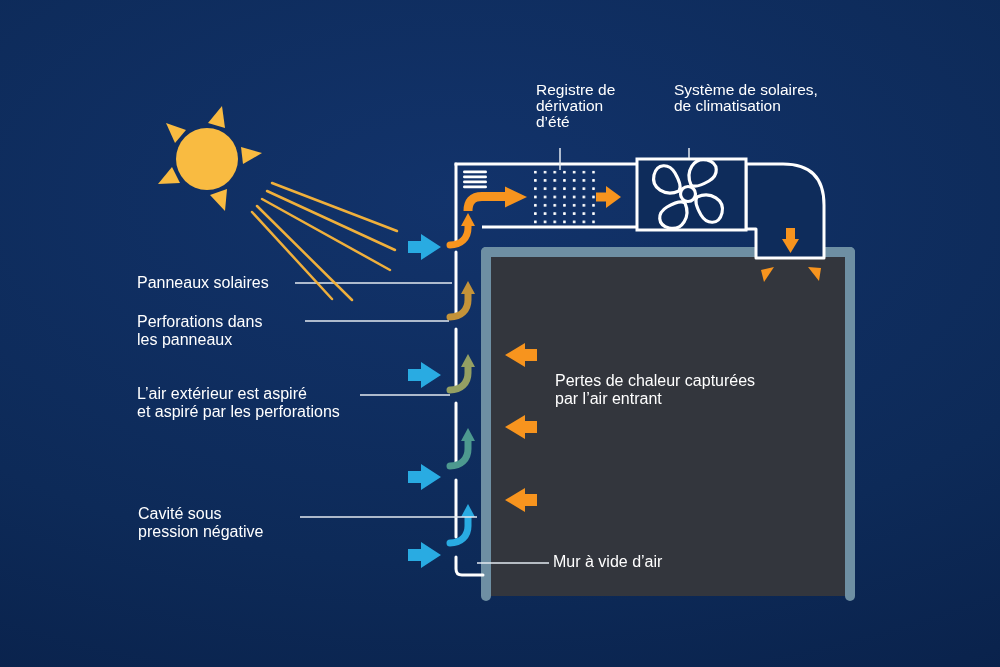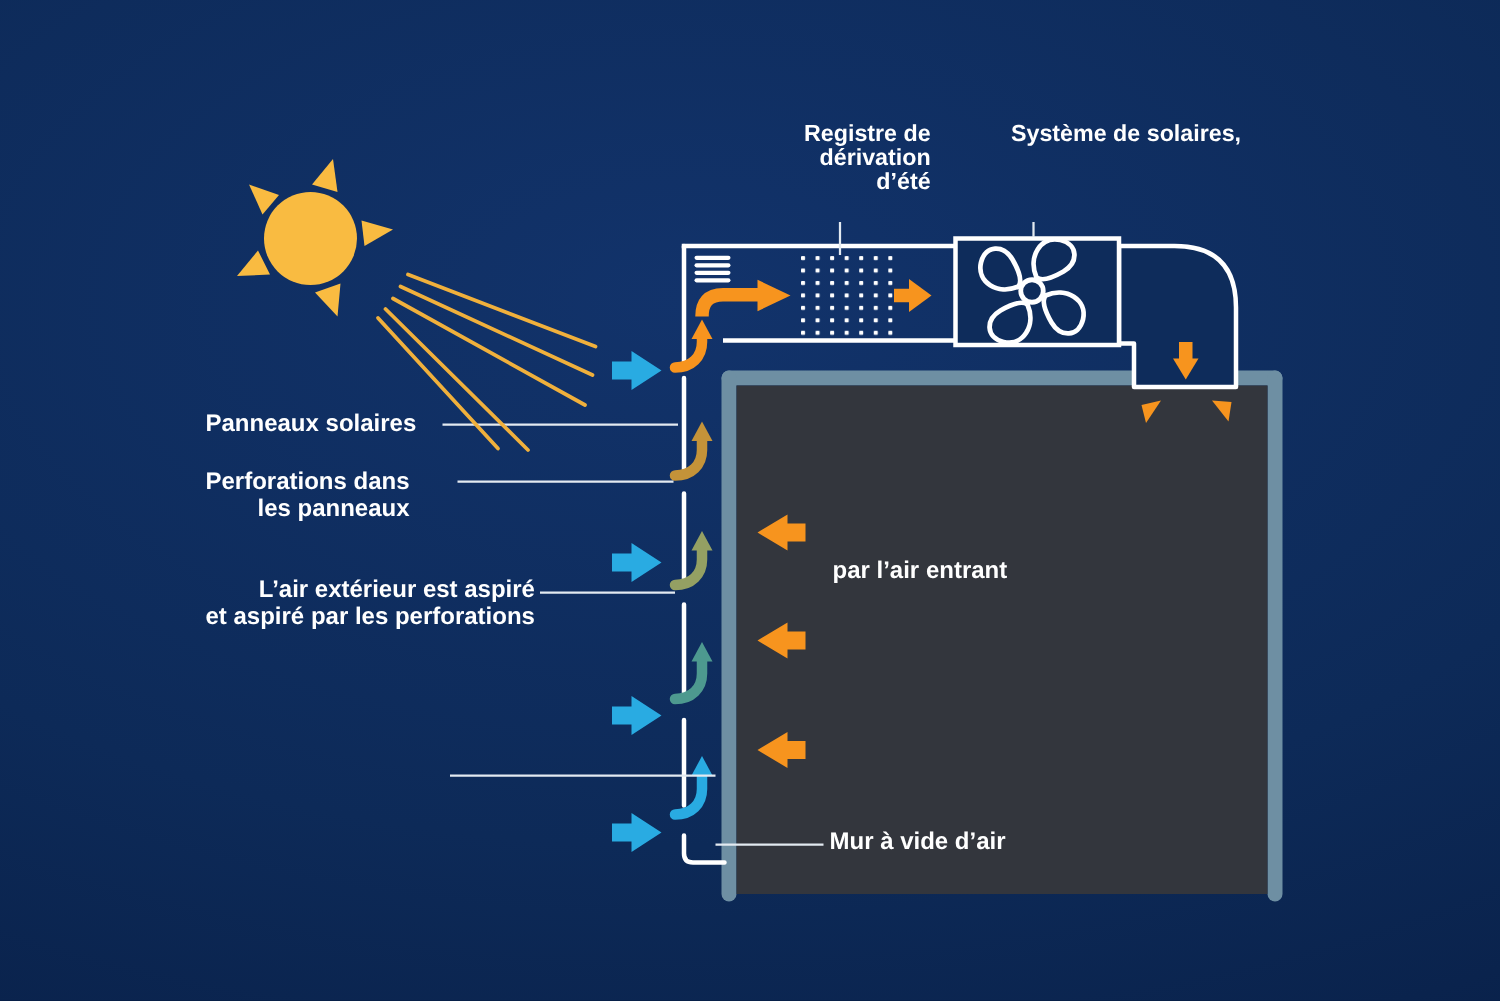--- a/index.html
+++ b/index.html
@@ -2,21 +2,21 @@
 <html><head>
 <meta charset="utf-8">
 <style>
   html,body{margin:0;padding:0;background:#071E46;}
   .stage{
     position:relative;width:1000px;height:667px;overflow:hidden;
     background:radial-gradient(ellipse 130% 105% at 46% 30%, #12336B 0%, #0D2A58 52%, #071C42 100%);
     font-family:"Liberation Sans",sans-serif;
   }
   .stage svg{position:absolute;left:0;top:0;}
-  .lbl{position:absolute;color:#FFFFFF;font-weight:700;font-size:16px;line-height:18px;white-space:nowrap;z-index:5;text-align:right;}
+  .lbl{position:absolute;color:#FFFFFF;font-weight:400;font-size:16px;line-height:18px;white-space:nowrap;z-index:5;}
   .lbl span{display:block;}
   .lbl.small{font-size:15.5px;line-height:16px;}
 </style>
 </head>
 <body>
 
 <div class="stage">
 
   <svg width="1000" height="667" viewBox="0 0 1000 667">
     <defs>
@@ -138,38 +138,44 @@
   </svg>
 
   <div class="lbl small" style="left:536px;top:82px">
     <span>Registre de</span>
     <span>dérivation</span>
     <span>d’été</span>
   </div>
 
   <div class="lbl small" style="left:674px;top:82px">
     <span>Système de solaires,</span>
+    <span>de climatisation</span>
   </div>
 
   <div class="lbl" style="left:137px;top:274px">
     <span>Panneaux solaires</span>
   </div>
 
   <div class="lbl" style="left:137px;top:313px">
     <span>Perforations dans</span>
     <span>les panneaux</span>
   </div>
 
   <div class="lbl" style="left:137px;top:385px">
     <span>L’air extérieur est aspiré</span>
     <span>et aspiré par les perforations</span>
   </div>
 
+  <div class="lbl" style="left:138px;top:505px">
+    <span>Cavité sous</span>
+    <span>pression négative</span>
+  </div>
 
   <div class="lbl" style="left:555px;top:372px">
+    <span>Pertes de chaleur capturées</span>
     <span>par l’air entrant</span>
   </div>
 
   <div class="lbl" style="left:553px;top:553px">
     <span>Mur à vide d’air</span>
   </div>
 
 </div>
 
 </body></html>

